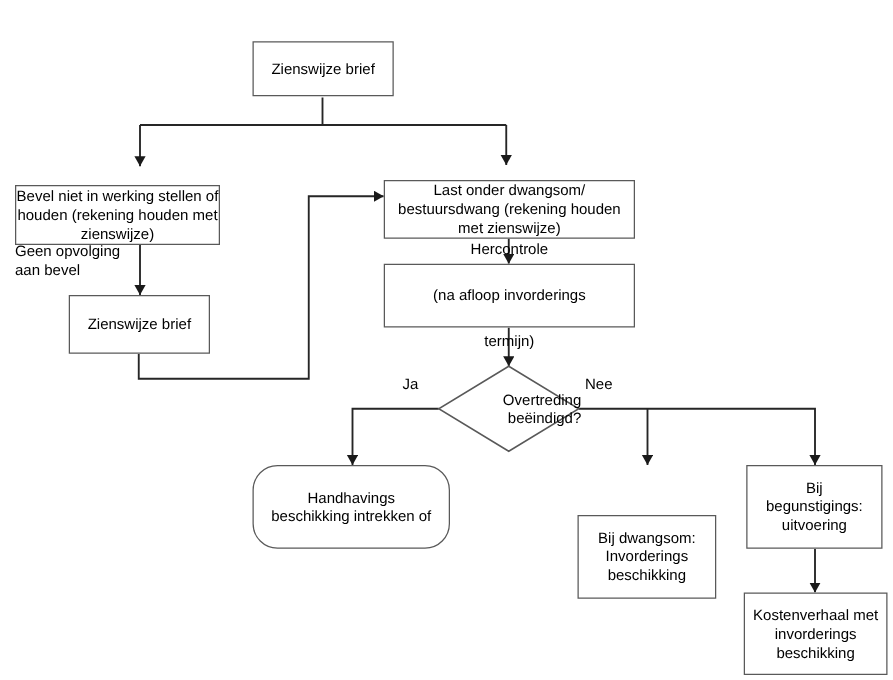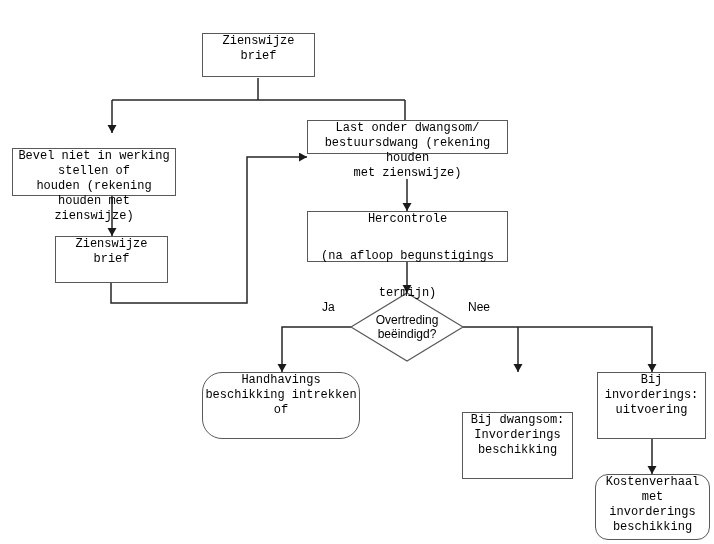--- a/index.html
+++ b/index.html
@@ -22,40 +22,40 @@
     top: 0;
   }
   .node {
     position: absolute;
     box-sizing: border-box;
     border: 1px solid #595959;
     background: #ffffff;
     display: flex;
     flex-direction: column;
     align-items: center;
+    justify-content: center;
     text-align: center;
     font-size: 12px;
     line-height: 15px;
-    font-family: Liberation Mono, monospace;
   }
   .free-label {
     position: absolute;
     font-size: 12px;
     line-height: 15px;
     white-space: nowrap;
   }
   .diamond-text {
     position: absolute;
     left: 349px;
     top: 295px;
     width: 116px;
     height: 64px;
     display: flex;
     flex-direction: column;
-    align-items: center;
+    align-items: flex-end;
     justify-content: center;
     text-align: center;
     font-size: 12px;
     line-height: 14px;
   }
 </style>
 </head>
 <body>
 
 <div class="canvas">
@@ -86,34 +86,38 @@
   <div class="node" style="left:202px; top:33px; width:113px; height:44px;">
     <div>Zienswijze brief</div>
   </div>
 
   <div class="node" style="left:12px; top:148px; width:164px; height:48px;">
     <div>Bevel niet in werking stellen of</div>
     <div>houden (rekening houden met</div>
     <div>zienswijze)</div>
   </div>
 
+  <div class="free-label" style="left:12px; top:194px; text-align:left;">
+    <div>Geen opvolging</div>
+    <div>aan bevel</div>
+  </div>
 
   <div class="node" style="left:55px; top:236px; width:113px; height:47px;">
     <div>Zienswijze brief</div>
   </div>
 
-  <div class="node" style="left:307px; top:120px; width:201px; height:34px;">
+  <div class="node" style="left:307px; top:144px; width:201px; height:47px;">
     <div>Last onder dwangsom/</div>
     <div>bestuursdwang (rekening houden</div>
     <div>met zienswijze)</div>
   </div>
 
   <div class="node" style="left:307px; top:211px; width:201px; height:51px;gap:22px;">
     <div>Hercontrole</div>
-    <div>(na afloop begunstigings</div>
+    <div>(na afloop invorderings</div>
     <div>termijn)</div>
   </div>
 
   <div class="diamond-text">
     <div>Overtreding</div>
     <div>beëindigd?</div>
   </div>
 
   <div class="free-label" style="left:322px; top:300px;">Ja</div>
 
@@ -125,23 +129,23 @@
   </div>
 
   <div class="node" style="left:462px; top:372px; width:111px; height:67px;margin-top:40px;">
     <div>Bij dwangsom:</div>
     <div>Invorderings</div>
     <div>beschikking</div>
   </div>
 
   <div class="node" style="left:597px; top:372px; width:109px; height:67px;">
     <div>Bij</div>
-    <div>invorderings:</div>
+    <div>begunstigings:</div>
     <div>uitvoering</div>
   </div>
 
-  <div class="node" style="left:595px; top:474px; width:115px; height:66px;border-radius:13px;">
+  <div class="node" style="left:595px; top:474px; width:115px; height:66px;">
     <div>Kostenverhaal met</div>
     <div>invorderings</div>
     <div>beschikking</div>
   </div>
 
 </div>
 
 </body></html>

